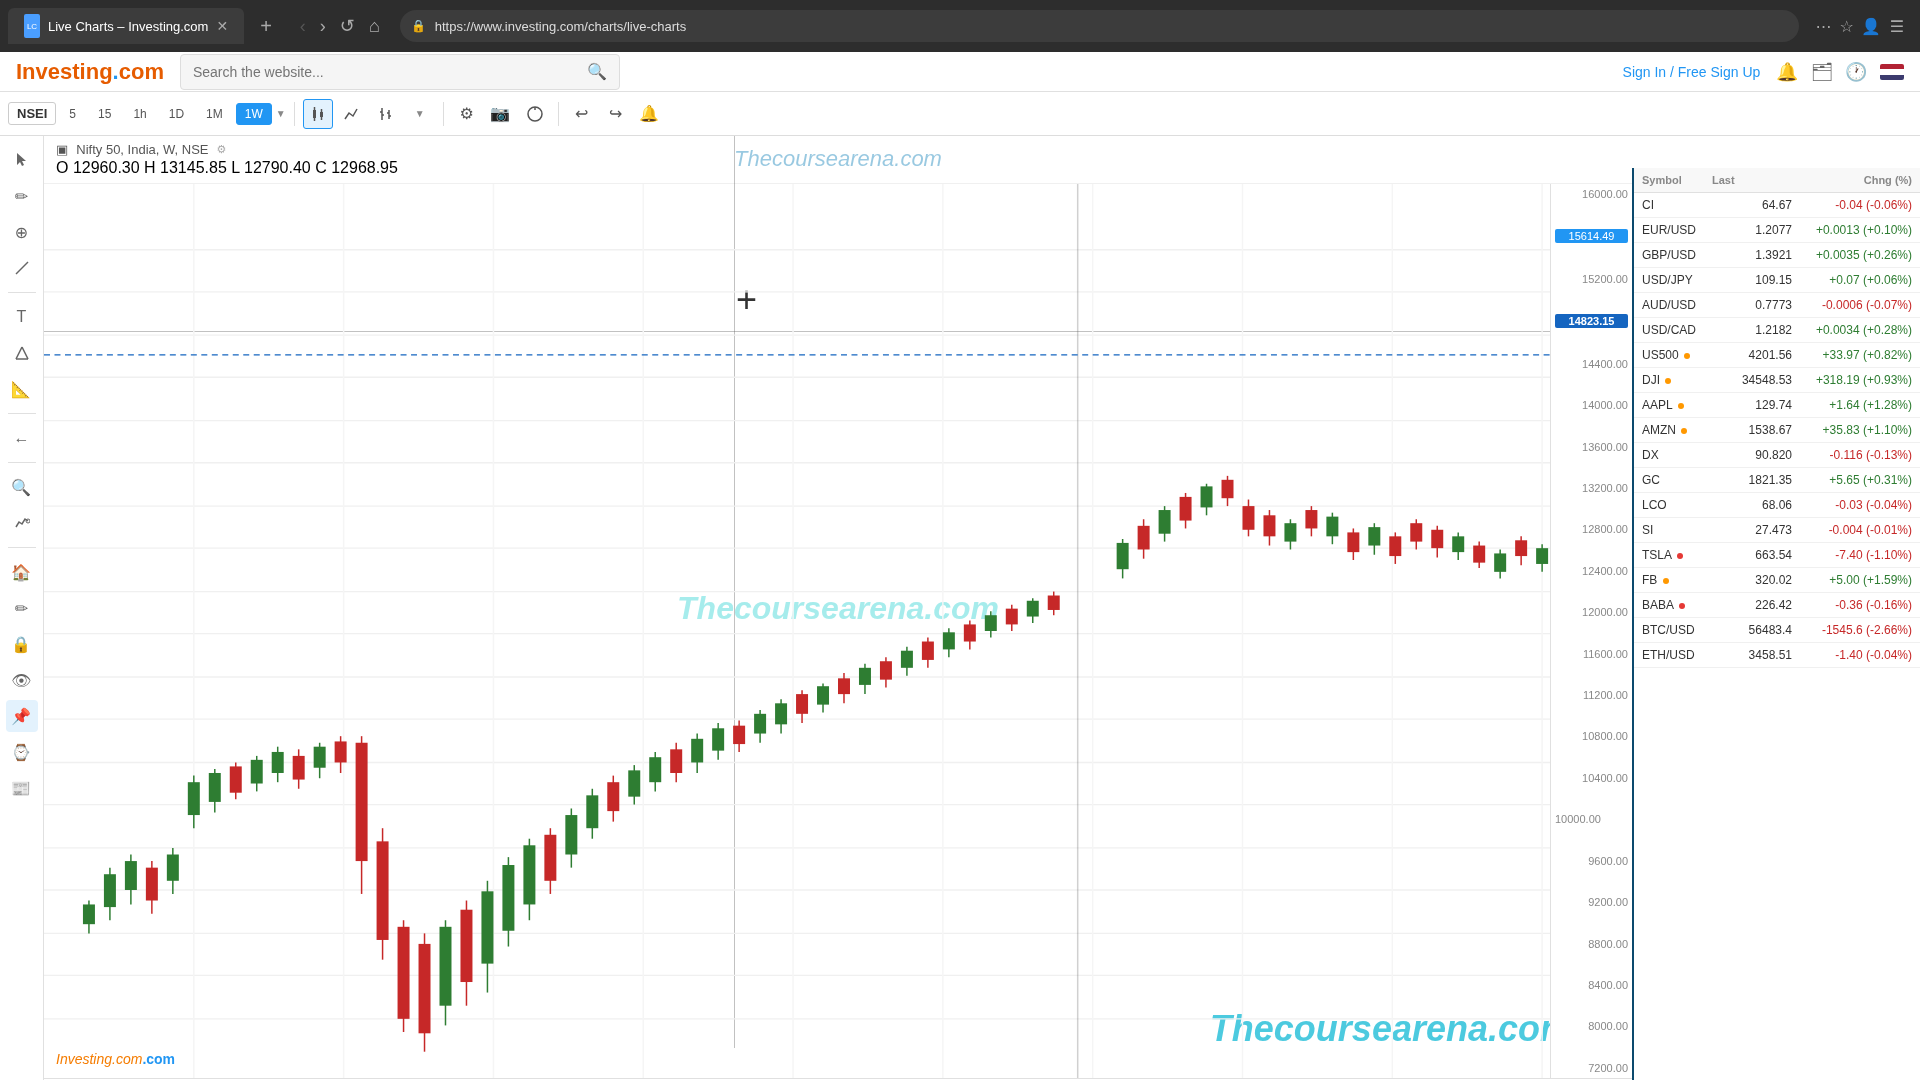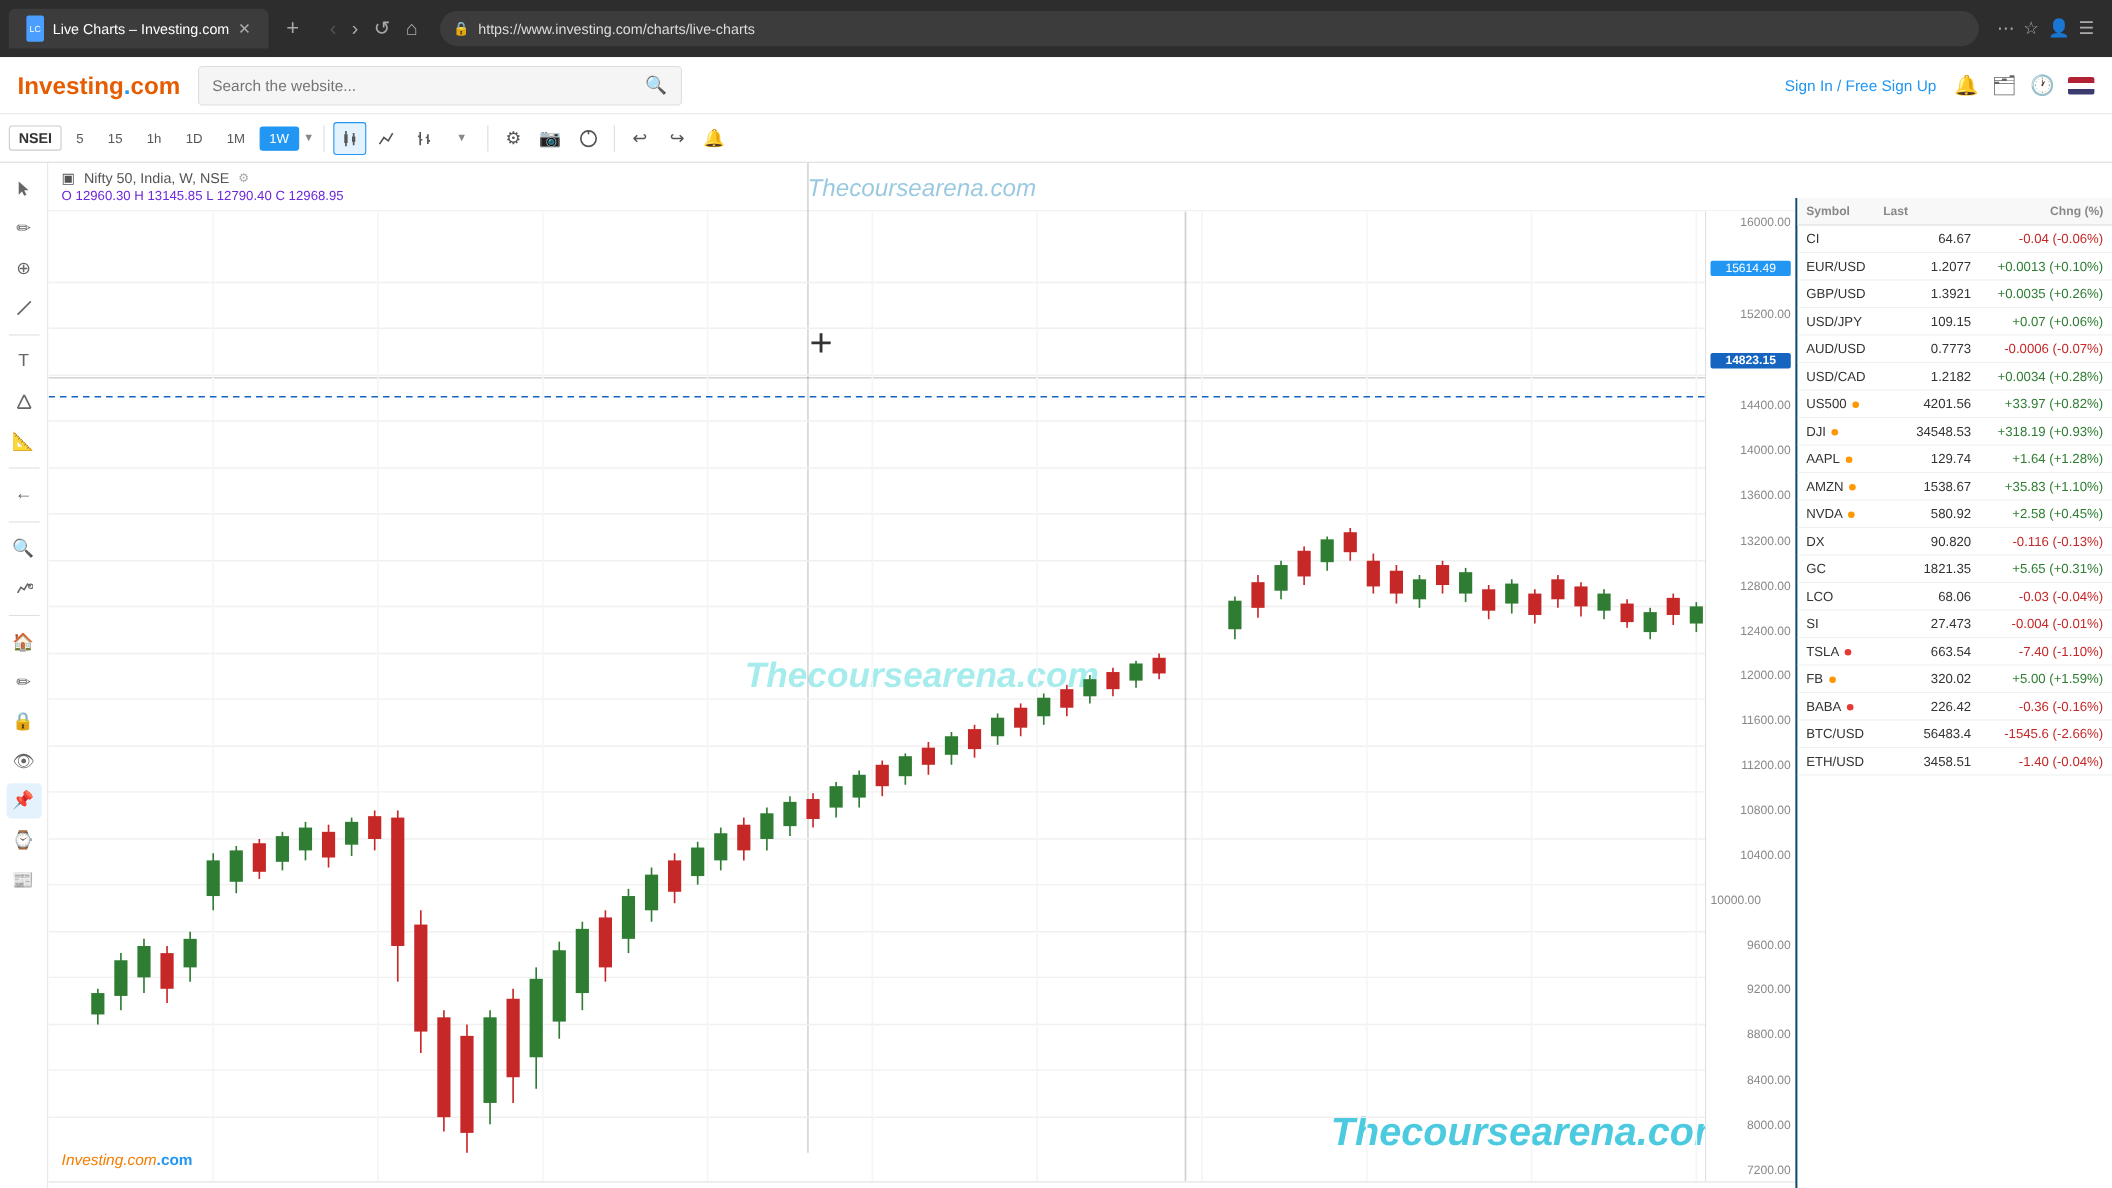--- a/index.html
+++ b/index.html
@@ -16,21 +16,21 @@
     .nav-btn:disabled { color: #555; }
     .address-bar-container { flex: 1; display: flex; align-items: center; background: #3c3c3c; border-radius: 20px; padding: 4px 12px; gap: 8px; height: 32px; }
     .lock-icon { color: #4a9eff; font-size: 12px; }
     .address-bar { background: none; border: none; color: #ddd; font-size: 13px; flex: 1; outline: none; }
     .browser-actions { display: flex; align-items: center; gap: 8px; color: #aaa; font-size: 16px; padding: 0 8px; }
 
     
     .app-container { display: flex; flex-direction: column; height: calc(1080px - 52px); background: #fff; }
 
     
-    .header { background: #fff; border-bottom: 1px solid #e0e0e0; padding: 0 16px; height: 52px; display: flex; align-items: center; gap: 16px; }
+    .header { background: #fff; border-bottom: 1px solid #e0e0e0; padding: 0 16px; height: 40px; display: flex; align-items: center; gap: 16px; }
     .search-bar { flex: 1; max-width: 440px; display: flex; align-items: center; background: #f5f5f5; border: 1px solid #ddd; border-radius: 4px; padding: 0 12px; height: 36px; }
     .search-bar input { background: none; border: none; outline: none; font-size: 14px; color: #333; flex: 1; }
     .search-icon { color: #888; font-size: 16px; }
     .header-spacer { flex: 1; }
     .sign-in-btn { color: #2196f3; font-size: 14px; cursor: pointer; font-weight: 500; }
     .header-icons { display: flex; align-items: center; gap: 12px; color: #666; font-size: 18px; }
     .flag-icon { width: 24px; height: 16px; background: linear-gradient(to bottom, #B22234 33%, #fff 33%, #fff 66%, #3C3B6E 66%); border-radius: 2px; }
 
     
     .toolbar { background: #fff; border-bottom: 1px solid #ddd; padding: 4px 8px; display: flex; align-items: center; gap: 4px; height: 44px; }
@@ -48,21 +48,21 @@
     
     .left-sidebar { width: 44px; background: #fff; border-right: 1px solid #e0e0e0; display: flex; flex-direction: column; align-items: center; padding: 8px 0; gap: 4px; }
     .left-tool { width: 32px; height: 32px; display: flex; align-items: center; justify-content: center; cursor: pointer; border-radius: 4px; color: #666; font-size: 16px; }
     .left-tool.active { background: #e3f2fd; color: #2196f3; }
     .left-tool-sep { width: 28px; height: 1px; background: #e0e0e0; margin: 4px 0; }
 
     
     .chart-area { flex: 1; position: relative; background: #fff; overflow: hidden; }
     .chart-header { padding: 6px 12px; border-bottom: 1px solid #f0f0f0; }
     .chart-title { font-size: 13px; color: #555; display: flex; align-items: center; gap: 8px; }
-    .chart-ohlc { font-size: 12px; color: #6d28d9; margin-top: 2px; }
+    .chart-ohlc { font-size: 16px; color: #000000; margin-top: 2px; }
     .chart-canvas { width: 100%; height: calc(100% - 50px); position: relative; overflow: hidden; }
 
     
     .chart-svg-container { width: 100%; height: 100%; position: absolute; top: 0; left: 0; }
 
     
     .watermark { position: absolute; top: 50%; left: 50%; transform: translate(-50%, -50%); font-size: 32px; color: rgba(0, 200, 200, 0.35); font-style: italic; font-weight: bold; pointer-events: none; white-space: nowrap; }
     .watermark-top { position: absolute; top: 10px; left: 50%; transform: translateX(-50%); font-size: 22px; color: rgba(0, 120, 180, 0.4); font-style: italic; pointer-events: none; }
     .watermark-bottom { position: absolute; bottom: 30px; right: 60px; font-size: 36px; color: rgba(0, 180, 210, 0.7); font-style: italic; font-weight: bold; pointer-events: none; }
 
@@ -612,25 +612,20 @@
         <span class="ticker-symbol">AAPL <span class="ticker-dot dot-orange"></span></span>
         <span class="ticker-last">129.74</span>
         <span class="ticker-chng positive">+1.64 (+1.28%)</span>
       </div>
       <div class="ticker-row">
         <span class="ticker-symbol">AMZN <span class="ticker-dot dot-orange"></span></span>
         <span class="ticker-last">1538.67</span>
         <span class="ticker-chng positive">+35.83 (+1.10%)</span>
       </div>
       <div class="ticker-row">
-        <span class="ticker-symbol">NVDA <span class="ticker-dot dot-orange"></span></span>
-        <span class="ticker-last">580.92</span>
-        <span class="ticker-chng positive">+2.58 (+0.45%)</span>
-      </div>
-      <div class="ticker-row">
         <span class="ticker-symbol">DX</span>
         <span class="ticker-last">90.820</span>
         <span class="ticker-chng negative">-0.116 (-0.13%)</span>
       </div>
       <div class="ticker-row">
         <span class="ticker-symbol">GC</span>
         <span class="ticker-last">1821.35</span>
         <span class="ticker-chng positive">+5.65 (+0.31%)</span>
       </div>
       <div class="ticker-row">

